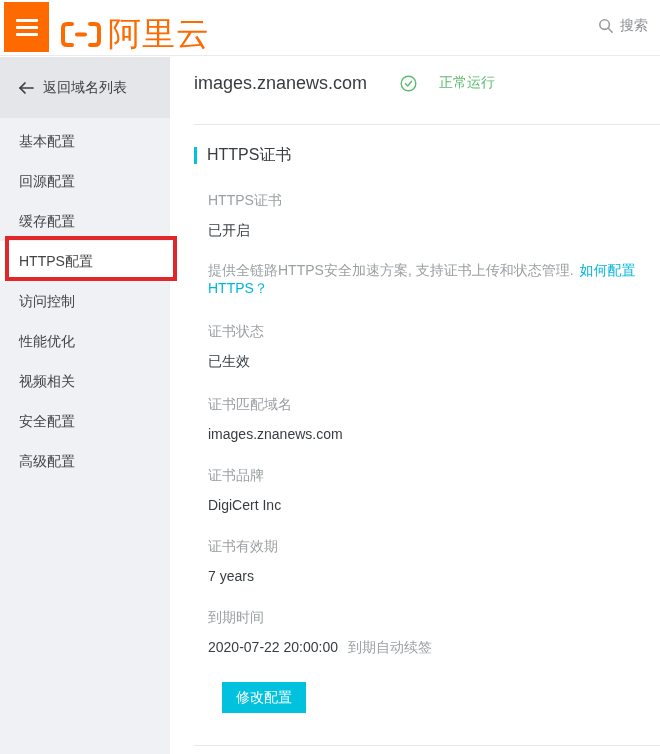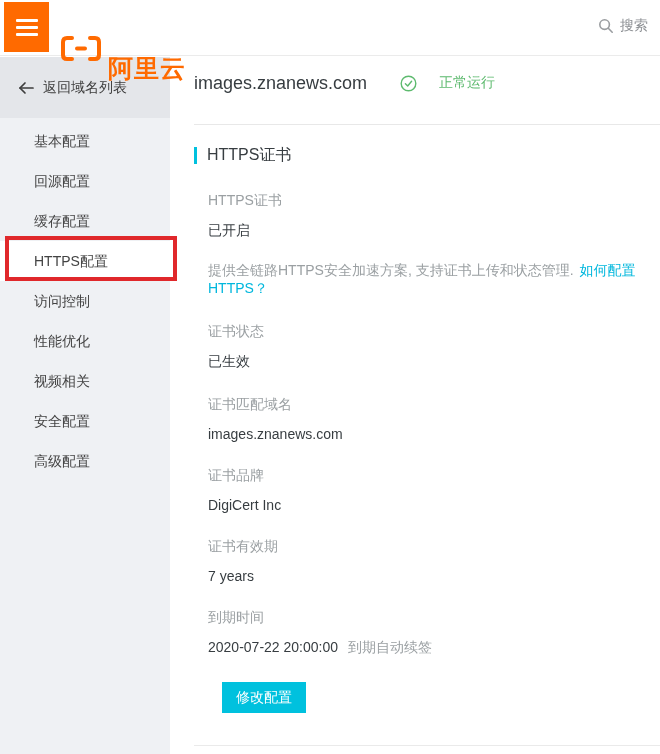--- a/index.html
+++ b/index.html
@@ -23,40 +23,40 @@
     align-items:center; justify-content:center; cursor:pointer;
   }
   .hamburger i {
     display:block; width:22px; height:3px; background:#fff;
     border-radius:1px; margin:2px 0;
   }
   .logo {
     position:absolute; left:60px; top:12px;
     display:flex; align-items:center; gap:6px; color:#ff6a00;
   }
-  .logo-text { font-size:25px; font-weight:bold; letter-spacing:1px;margin-top:40px; }
+  .logo-text { font-size:33px; font-weight:normal; letter-spacing:1px; }
   .search {
     position:absolute; right:12px; top:17px;
     display:flex; align-items:center; gap:6px;
     color:#8d9094; font-size:14px; cursor:pointer;
   }
 
   
   .sidebar {
     position:absolute; top:57px; left:0; bottom:0; width:170px;
     background:#eff1f4;
   }
   .back-header {
     height:61px; background:#e4e6ea;
     display:flex; align-items:center; gap:9px;
     padding-left:18px; font-size:14px; color:#3d3d3d; cursor:pointer;
   }
   .menu { padding-top:3px; }
   .menu-item {
-    height:40px; line-height:40px; padding-left:34px;
+    height:40px; line-height:40px; padding-left:19px;
     font-size:14px; color:#434343; cursor:pointer;
   }
   .menu-item.selected { background:#fff; }
   .annotation-box {
     position:absolute; left:5px; top:236px; width:172px; height:45px;
     border:4px solid #e0282b; z-index:6; pointer-events:none;
   }
 
   
   .main {

